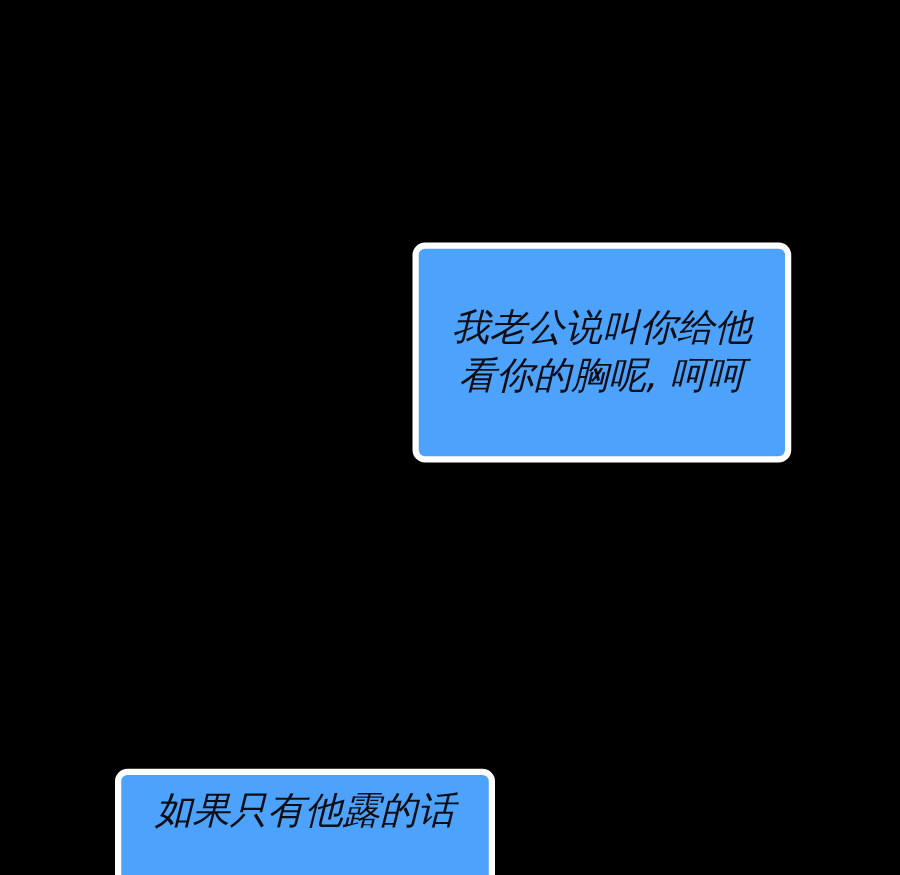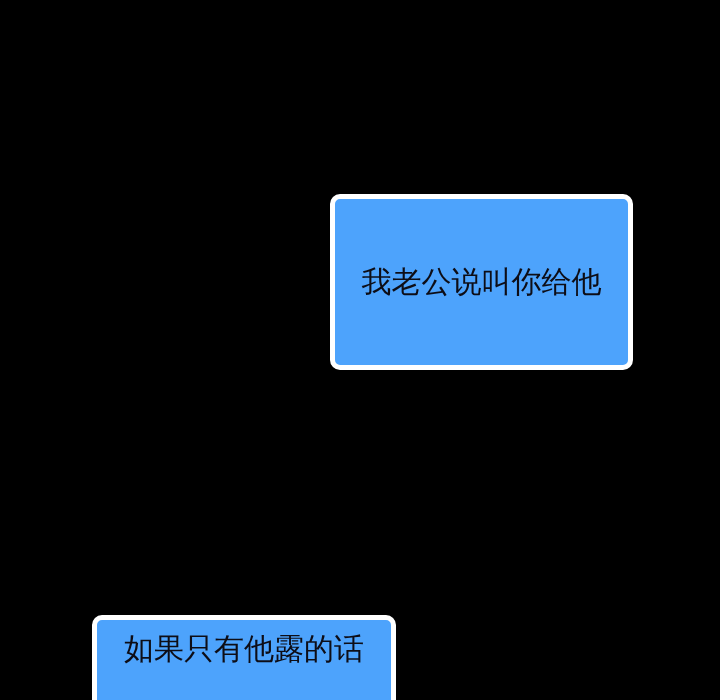--- a/index.html
+++ b/index.html
@@ -22,20 +22,21 @@
     border: 5px solid #ffffff;
     border-radius: 10px;
     color: #0d0d16;
     font-size: 30px;
     line-height: 38px;
     text-align: center;
     display: flex;
     flex-direction: column;
     align-items: center;
     white-space: nowrap;
+    font-style: italic;
   }
   .bubble-top {
     left: 330px;
     top: 194px;
     width: 303px;
     height: 176px;
     justify-content: center;
   }
   .bubble-bottom {
     left: 92px;
@@ -50,19 +51,20 @@
     display: block;
   }
 </style>
 </head>
 <body>
 
 <div class="panel">
 
   <div class="bubble bubble-top" style="background-color: rgb(77, 163, 252);">
     <span class="speech-line">我老公说叫你给他</span>
+    <span class="speech-line">看你的胸呢, 呵呵</span>
   </div>
 
   <div class="bubble bubble-bottom" style="background-color: rgb(77, 163, 252);">
     <span class="speech-line">如果只有他露的话</span>
   </div>
 
 </div>
 
 </body></html>

